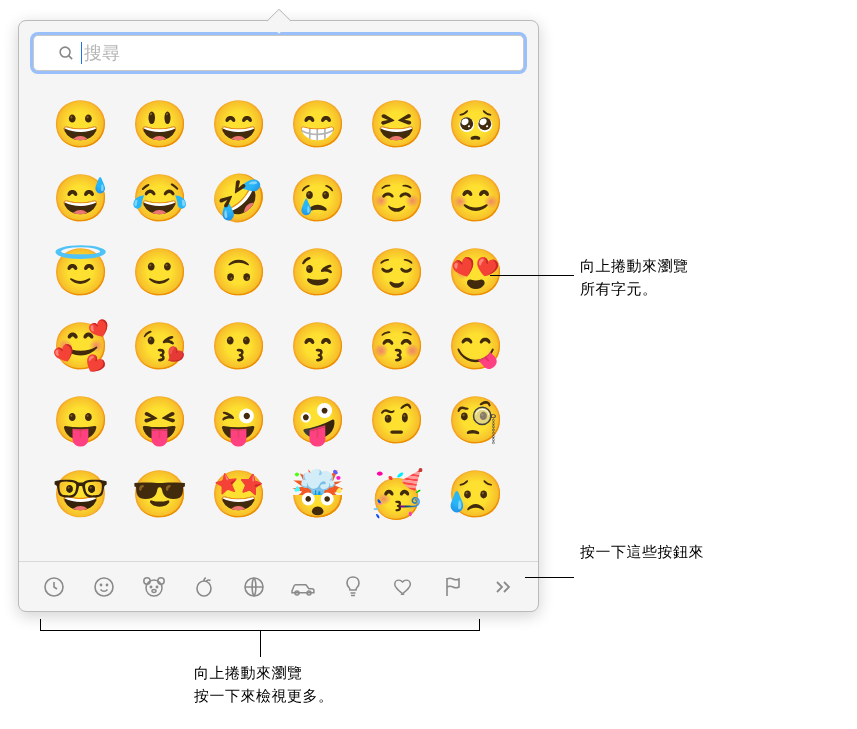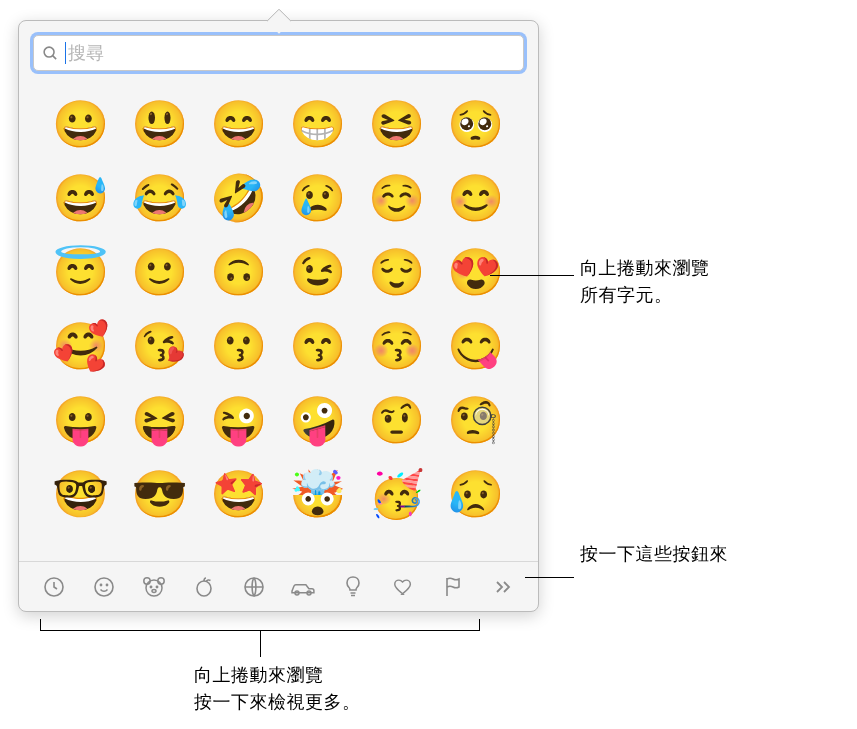--- a/index.html
+++ b/index.html
@@ -39,21 +39,21 @@
       padding: 14px 14px 10px 14px;
     }
     .search-field {
       display: flex;
       align-items: center;
       background: #fff;
       border: 1px solid #c8c8c8;
       border-radius: 5px;
       box-shadow: 0 0 0 3px rgba(76,147,255,0.55);
       height: 36px;
-      padding: 0 8px;
+      padding: 0 24px;
     }
     .search-icon {
       color: #888;
       margin-right: 6px;
       display: flex;
       align-items: center;
     }
     .search-input {
       flex: 1;
       border: none;
@@ -106,21 +106,21 @@
       display: flex;
       align-items: center;
       justify-content: center;
       color: #8a8a8a;
       cursor: pointer;
       border-radius: 5px;
     }
     .cat-btn svg { display: block; }
     .annotation {
       position: absolute;
-      font-size: 18px;
+      font-size: 15px;
       color: #000;
       line-height: 1.5;
       letter-spacing: 0.5px;
     }
     .annotation.right1 { left: 580px; top: 255px; }
     .annotation.right2 { left: 580px; top: 541px; }
     .annotation.bottom { left: 194px; top: 662px; }
     .leader {
       position: absolute;
       background: #000;

